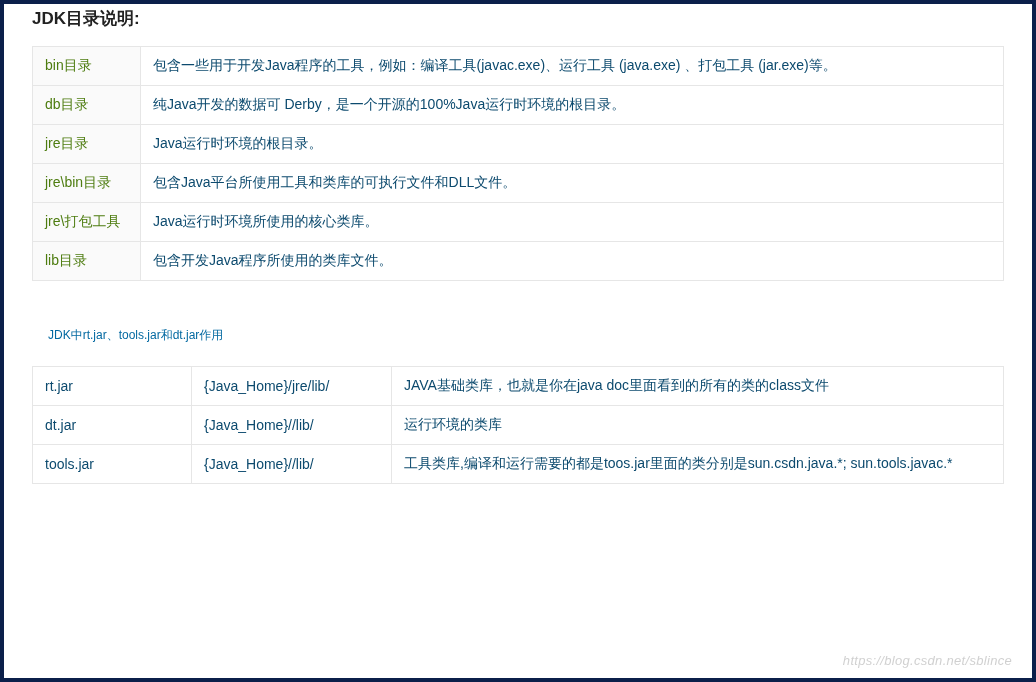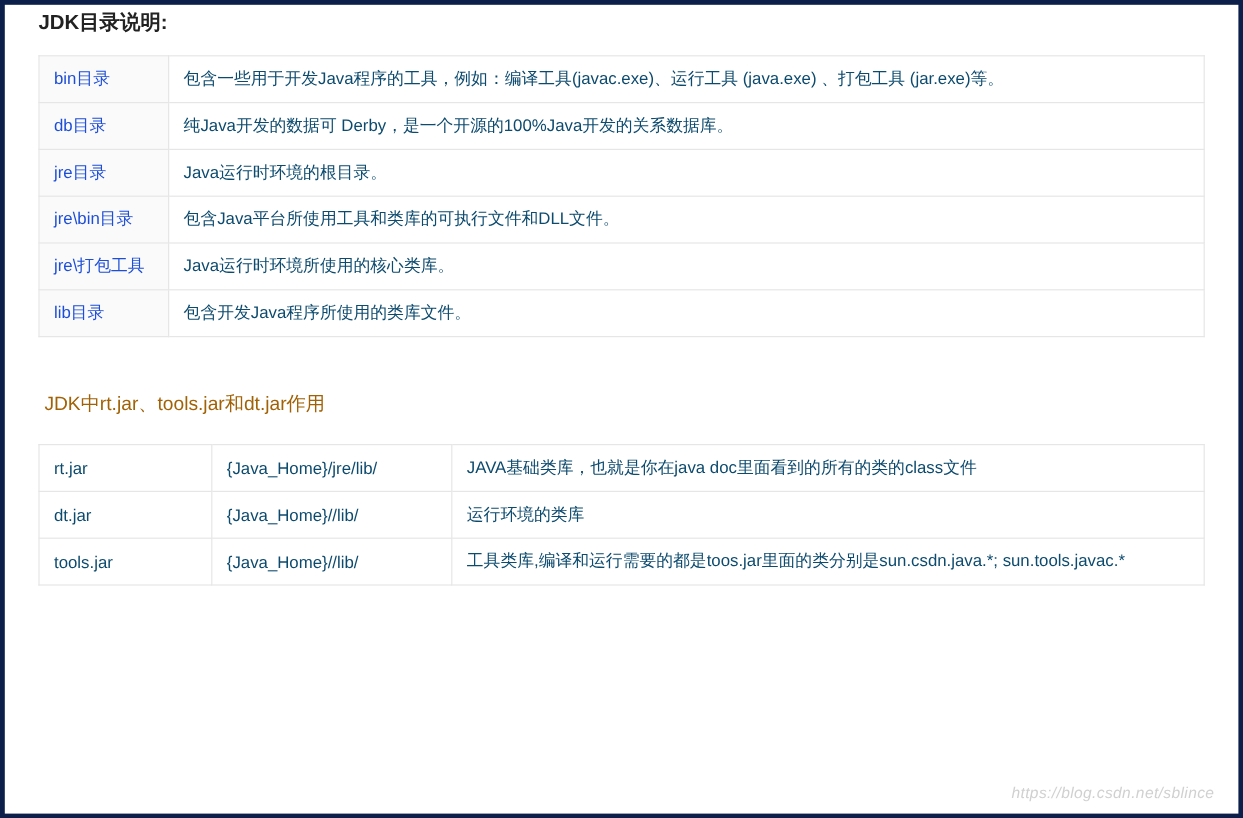--- a/index.html
+++ b/index.html
@@ -37,29 +37,29 @@
     padding: 10px 12px;
     text-align: left;
     font-weight: 400;
     color: #0c4a6e;
     font-size: 14px;
     vertical-align: middle;
   }
   .t1 td:first-child {
     background: #fafafa;
     width: 108px;
-    color: #1d4ed8;
+    color: #4d7c0f;
   }
-  .t2 td:first-child { width: 144px; }
+  .t2 td:first-child { width: 159px; }
   .t2 td:nth-child(2) { width: 200px; }
   .link-heading {
-    color: #a16207;
-    font-size: 16px;
+    color: #0369a1;
+    font-size: 12px;
     font-weight: 400;
-    margin: 46px 0 22px 5px;
+    margin: 46px 0 22px 16px;
   }
   .watermark {
     position: absolute;
     right: 20px;
     bottom: 10px;
     color: rgba(120,120,120,0.35);
     font-size: 13px;
     font-style: italic;
     letter-spacing: 0.3px;
     pointer-events: none;
@@ -74,21 +74,21 @@
   <h3 class="title">JDK目录说明:</h3>
 
   <table class="t1">
     <tbody>
       <tr>
         <td>bin目录</td>
         <td>包含一些用于开发Java程序的工具，例如：编译工具(javac.exe)、运行工具 (java.exe) 、打包工具 (jar.exe)等。</td>
       </tr>
       <tr>
         <td>db目录</td>
-        <td>纯Java开发的数据可 Derby，是一个开源的100%Java开发的关系数据库。</td>
+        <td>纯Java开发的数据可 Derby，是一个开源的100%Java运行时环境的根目录。</td>
       </tr>
       <tr>
         <td>jre目录</td>
         <td>Java运行时环境的根目录。</td>
       </tr>
       <tr>
         <td>jre\bin目录</td>
         <td>包含Java平台所使用工具和类库的可执行文件和DLL文件。</td>
       </tr>
       <tr>

